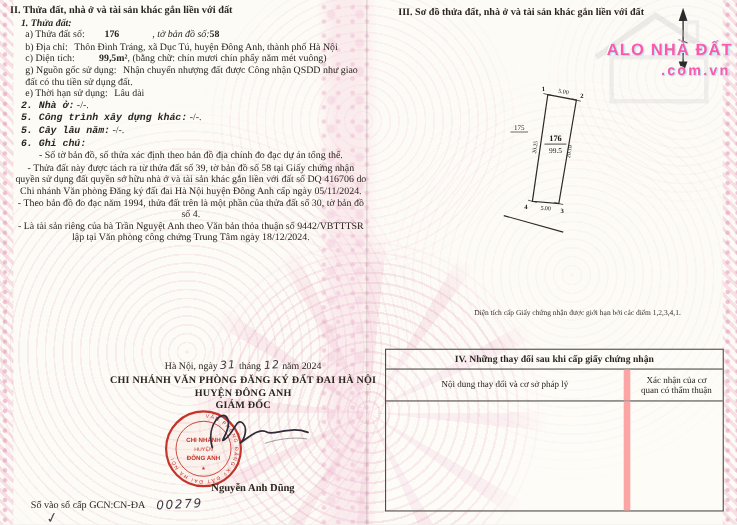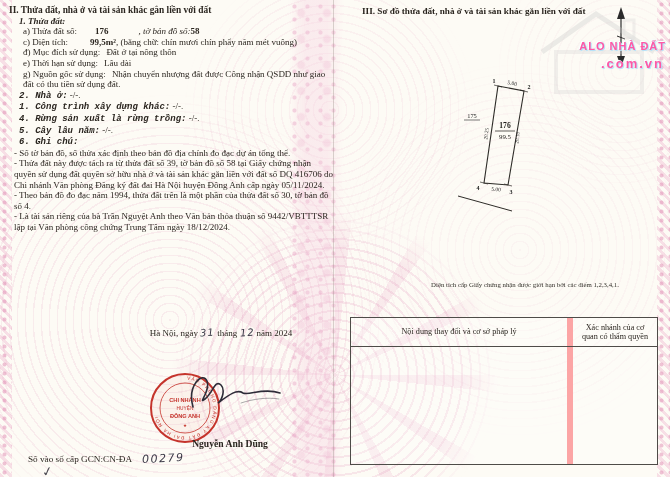--- a/index.html
+++ b/index.html
@@ -35,42 +35,42 @@
 
   
   .left-col{position:absolute;left:9px;top:5px;width:324px;font-size:9px;line-height:10.6px;}
   .sec-title{font-weight:bold;font-size:9.4px;}
   .sub-head{font-weight:bold;font-style:italic;padding-left:10px;}
   .field{padding-left:14px;}
   .num-item{padding-left:10px;}
   .num-item .lbl{font-weight:bold;font-style:italic;font-family:Liberation Mono, monospace;}
   .bval{font-weight:bold;}
   .v-ml18{margin-left:18px;} .v-ml36{margin-left:30px;font-style:italic;} .v-ml8{margin-left:0;} .v-ml6{margin-left:6px;} .v-ml24{margin-left:22px;}
-  .note{padding-left:5px;}
+  .note{padding-left:5px;text-align:center;}
 
   
   .sign-block{position:absolute;left:68px;top:327px;width:306px;text-align:center;}
   .date-line{font-size:9px;}
   .hand{font-family:"DejaVu Sans", sans-serif;font-style:italic;color:#3c3a48;font-size:10px;letter-spacing:1px;transform:rotate(-4deg);display:inline-block;}
   .office{font-weight:bold;font-size:9.2px;line-height:11.5px;letter-spacing:.2px;margin-top:2px;}
   .stamp-wrap{position:absolute;left:148px;top:371px;width:74px;height:74px;}
   .sig-wrap{position:absolute;left:183px;top:363px;width:104px;height:60px;}
   .signer{position:absolute;left:145px;top:438px;width:170px;text-align:center;font-weight:bold;font-size:9.6px;}
   .book-line{position:absolute;left:28px;top:452px;font-size:9.2px;}
   .book-hand{font-family:"DejaVu Sans", sans-serif;font-style:italic;color:#3c3a48;font-size:11px;letter-spacing:1.5px;margin-left:10px;display:inline-block;transform:rotate(-3deg);}
   .hand-mark{position:absolute;left:42px;top:464px;font-size:13px;color:#4a4850;transform:rotate(-12deg);font-family:"DejaVu Sans", sans-serif;}
 
   
   .right-title{position:absolute;left:362px;top:6px;width:300px;font-weight:bold;font-size:9.2px;}
   .north-arrow{position:absolute;left:610px;top:6px;}
   .house-logo{position:absolute;left:534px;top:6px;opacity:.55;}
   .logo-text{position:absolute;left:532px;top:36px;width:134px;text-align:right;
     font-family:"Liberation Sans", sans-serif;font-weight:bold;color:#ff58a6;
     text-shadow:1px 1px 0 #b9e3f8, -1px -1px 0 #ffffff, 0 0 2px rgba(140,205,240,.9);}
-  .logo-l1{font-size:11px;letter-spacing:1px;line-height:20px;}
+  .logo-l1{font-size:15px;letter-spacing:1px;line-height:20px;}
   .logo-l2{font-size:13px;letter-spacing:2px;line-height:16px;padding-right:2px;}
   .plot-svg{position:absolute;left:450px;top:76px;}
   .caption{position:absolute;left:388px;top:281px;width:274px;text-align:center;font-size:6.8px;color:#33302a;}
 
   
   .tbl{position:absolute;left:350px;top:317px;width:308px;height:148px;border:1.2px solid #4e4c48;box-sizing:border-box;display:flex;flex-direction:column;background:rgba(255,255,255,.25);}
   .tbl-title{height:17px;line-height:17px;text-align:center;font-weight:bold;font-size:8.8px;border-bottom:1px solid #4e4c48;}
   .tbl-head{display:flex;border-bottom:1px solid #4e4c48;height:28px;}
   .tbl-body{display:flex;flex:1;}
   .c1{width:222px;border-right:6px solid #fca5a5;box-sizing:border-box;}
@@ -93,40 +93,37 @@
   <div class="fold"></div>
 
   <div class="left-col">
     <div class="sec-title">II. Thửa đất, nhà ở và tài sản khác gắn liền với đất</div>
     <div class="sub-head">1. Thửa đất:</div>
 
     <div class="field">
       <span>a) Thửa đất số:</span><span class="bval v-ml18">176</span><span class="v-ml36">, tờ bản đồ số:</span><span class="bval v-ml8">58</span>
     </div>
     <div class="field">
+      <span>b) Địa chỉ:</span><span class="v-ml6">Thôn Đình Tráng, xã Dục Tú, huyện Đông Anh, thành phố Hà Nội</span>
+    </div>
+    <div class="field">
       <span>c) Diện tích:</span><span class="bval v-ml24">99,5m²</span><span>, (bằng chữ: chín mươi chín phẩy năm mét vuông)</span>
     </div>
     <div class="field">
-      <span>đ) Mục đích sử dụng:</span><span class="v-ml6">Đất ở tại nông thôn</span>
+      <span>g) Nguồn gốc sử dụng:</span><span class="v-ml6">Nhận chuyển nhượng đất được Công nhận QSDD như giao đất có thu tiền sử dụng đất.</span>
     </div>
     <div class="field">
       <span>e) Thời hạn sử dụng:</span><span class="v-ml6">Lâu dài</span>
     </div>
-    <div class="field">
-      <span>g) Nguồn gốc sử dụng:</span><span class="v-ml6">Nhận chuyển nhượng đất được Công nhận QSDD như giao đất có thu tiền sử dụng đất.</span>
-    </div>
 
     <div class="num-item">
       <span class="lbl">2. Nhà ở:</span> <span>-/-.</span>
     </div>
     <div class="num-item">
-      <span class="lbl">1. Công trình xây dựng khác:</span> <span>-/-.</span>
-    </div>
-    <div class="num-item">
-      <span class="lbl">4. Rừng sản xuất là rừng trồng:</span> <span>-/-.</span>
+      <span class="lbl">5. Công trình xây dựng khác:</span> <span>-/-.</span>
     </div>
     <div class="num-item">
       <span class="lbl">5. Cây lâu năm:</span> <span>-/-.</span>
     </div>
     <div class="num-item">
       <span class="lbl">6. Ghi chú:</span>
     </div>
 
     <div class="note">- Số tờ bản đồ, số thửa xác định theo bản đồ địa chính đo đạc dự án tổng thể.</div>
     <div class="note">- Thửa đất này được tách ra từ thửa đất số 39, tờ bản đồ số 58 tại Giấy chứng nhận quyền sử dụng đất quyền sở hữu nhà ở và tài sản khác gắn liền với đất số DQ 416706 do Chi nhánh Văn phòng Đăng ký đất đai Hà Nội huyện Đông Anh cấp ngày 05/11/2024.</div>
@@ -134,20 +131,25 @@
     <div class="note">- Là tài sản riêng của bà Trần Nguyệt Anh theo Văn bản thỏa thuận số 9442/VBTTTSR lập tại Văn phòng công chứng Trung Tâm ngày 18/12/2024.</div>
   </div>
 
   <div class="sign-block">
     <div class="date-line">
       <span>Hà Nội, ngày</span>
       <span class="hand">31</span>
       <span>tháng</span>
       <span class="hand">12</span>
       <span>năm 2024</span>
+    </div>
+    <div class="office">
+      <div>CHI NHÁNH VĂN PHÒNG ĐĂNG KÝ ĐẤT ĐAI HÀ NỘI</div>
+      <div>HUYỆN ĐÔNG ANH</div>
+      <div>GIÁM ĐỐC</div>
     </div>
   </div>
 
   <div class="stamp-wrap">
     <svg width="74" height="74" viewBox="0 0 74 74">
       <circle cx="37" cy="37" r="34" fill="rgba(222,76,64,0.05)" stroke="#c5342c" stroke-width="2"></circle>
       <circle cx="37" cy="37" r="25" fill="none" stroke="#c5342c" stroke-width="0.8"></circle>
       <defs>
           <path id="ringPath" d="M37,8.5 a28.5,28.5 0 1,1 -0.01,0"></path>
         </defs>
@@ -224,23 +226,24 @@
       <text x="55" y="63" font-size="6.8" fill="#1e1c18" text-anchor="middle">99.5</text>
 
       <text x="22" y="42" font-size="6.4" fill="#222" text-anchor="middle">175</text>
       <line x1="14" y1="44" x2="30" y2="44" stroke="#222" stroke-width="0.6"></line>
     </svg>
   </div>
 
   <div class="caption">Diện tích cấp Giấy chứng nhận được giới hạn bởi các điểm 1,2,3,4,1.</div>
 
   <div class="tbl">
+    <div class="tbl-title">IV. Những thay đổi sau khi cấp giấy chứng nhận</div>
     <div class="tbl-head">
       <div class="c1 hc">Nội dung thay đổi và cơ sở pháp lý</div>
-      <div class="c2 hc">Xác nhánh của cơ quan có thẩm quyền</div>
+      <div class="c2 hc">Xác nhận của cơ quan có thẩm thuận</div>
     </div>
     <div class="tbl-body">
       <div class="c1"></div>
       <div class="c2"></div>
     </div>
   </div>
 
 </div>
 
 </body></html>

